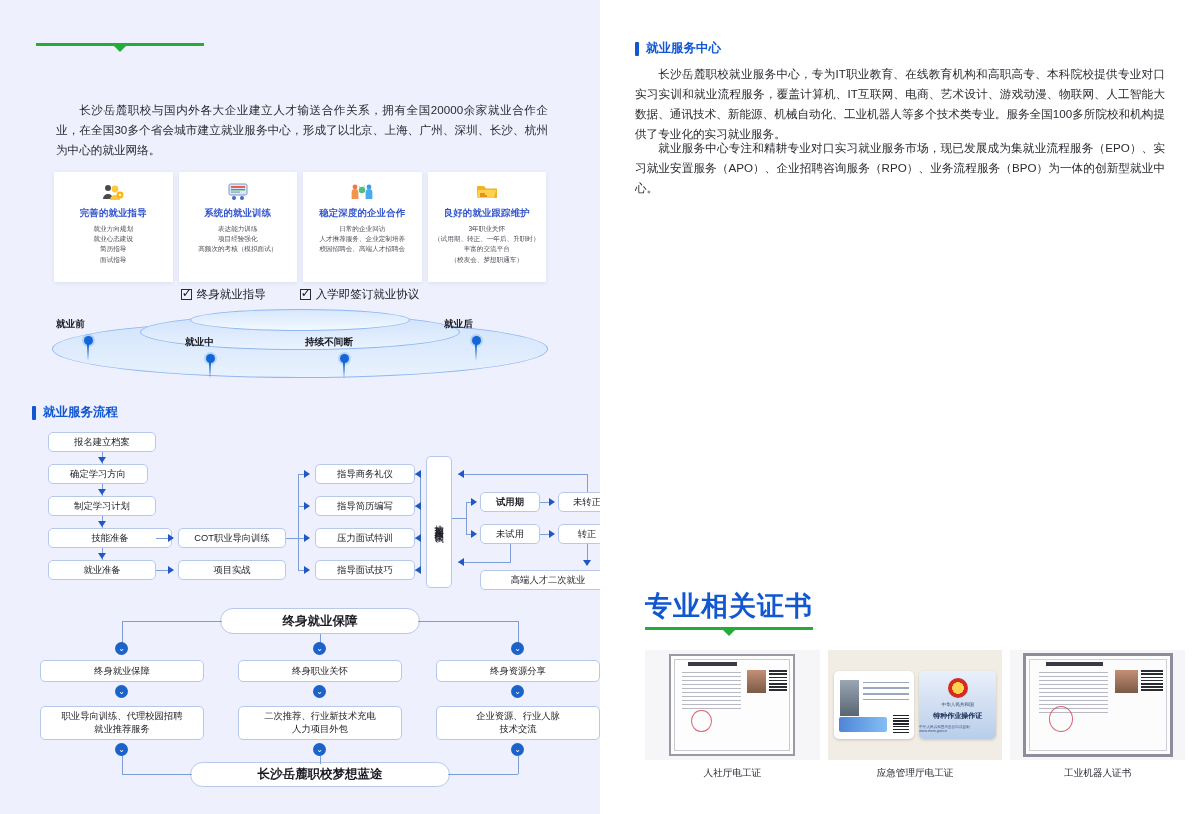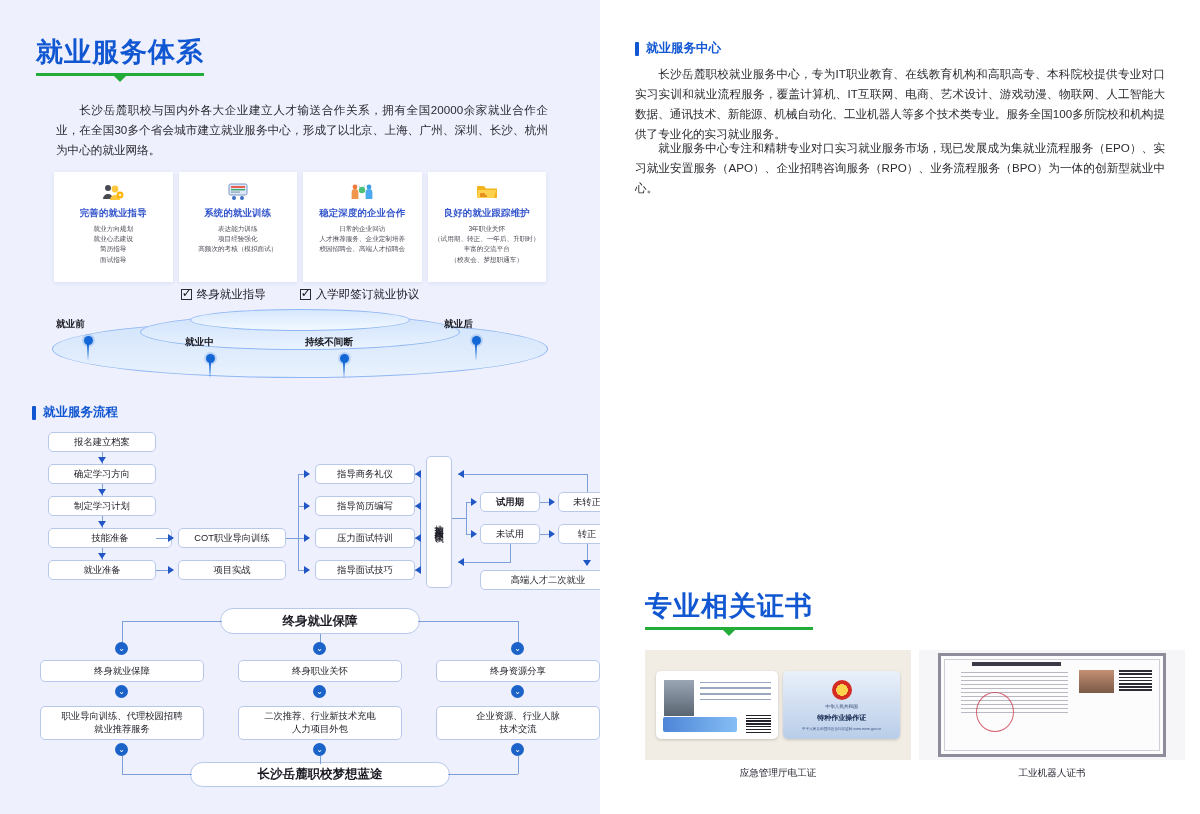--- a/index.html
+++ b/index.html
@@ -126,21 +126,20 @@
   .c3 .img{ background:#f6f6f8; display:flex;align-items:center;justify-content:center;}
   .paper3{ width:86%; height:94%; background:#fcfcfd; border:3px solid #8d8d9b; position:relative;}
   .paper3:before{content:"";position:absolute;inset:3px;border:1px solid #cfcfd8;}
 </style>
 </head>
 <body>
 
 <div class="page page-left">
 
   <div class="big-title" style="position:absolute;left:36px;top:38px;">
-    <div class="txt">就业服务体系</div>
     <div class="rule"></div>
   </div>
 
   <div class="para" style="position:absolute;left:56px;top:100px;width:492px;">长沙岳麓职校与国内外各大企业建立人才输送合作关系，拥有全国20000余家就业合作企业，在全国30多个省会城市建立就业服务中心，形成了以北京、上海、广州、深圳、长沙、杭州为中心的就业网络。</div>
 
   <div class="cards-wrap">
 
     <div class="fcard">
       <div class="ico">
         <svg width="22" height="18" viewBox="0 0 22 18">
@@ -237,21 +236,21 @@
   </div>
 
   <div class="bar-head" style="position:absolute;left:32px;top:404px;">
     <span class="bar"></span>
     <span class="label">就业服务流程</span>
   </div>
 
   <div class="flow">
 
     <div class="node" style="left:18px;top:0px;width:108px;height:20px;">报名建立档案</div>
-    <div class="node" style="left:18px;top:32px;width:108px;height:20px;">确定学习方向</div>
+    <div class="node" style="left:18px;top:32px;width:100px;height:20px;">确定学习方向</div>
     <div class="node" style="left:18px;top:64px;width:108px;height:20px;">制定学习计划</div>
     <div class="node" style="left:18px;top:96px;width:124px;height:20px;">技能准备</div>
     <div class="node" style="left:18px;top:128px;width:108px;height:20px;">就业准备</div>
     <div class="ln lnv" style="left:72px;top:20px;height:12px;"></div>
     <div class="arw d" style="left:68px;top:25px;"></div>
     <div class="ln lnv" style="left:72px;top:52px;height:12px;"></div>
     <div class="arw d" style="left:68px;top:57px;"></div>
     <div class="ln lnv" style="left:72px;top:84px;height:12px;"></div>
     <div class="arw d" style="left:68px;top:89px;"></div>
     <div class="ln lnv" style="left:72px;top:116px;height:12px;"></div>
@@ -362,20 +361,43 @@
   <div class="para" style="position:absolute;left:35px;top:64px;width:530px;">长沙岳麓职校就业服务中心，专为IT职业教育、在线教育机构和高职高专、本科院校提供专业对口实习实训和就业流程服务，覆盖计算机、IT互联网、电商、艺术设计、游戏动漫、物联网、人工智能大数据、通讯技术、新能源、机械自动化、工业机器人等多个技术类专业。服务全国100多所院校和机构提供了专业化的实习就业服务。</div>
   <div class="para" style="position:absolute;left:35px;top:138px;width:530px;">就业服务中心专注和精耕专业对口实习就业服务市场，现已发展成为集就业流程服务（EPO）、实习就业安置服务（APO）、企业招聘咨询服务（RPO）、业务流程服务（BPO）为一体的创新型就业中心。</div>
 
   <div class="big-title" style="position:absolute;left:45px;top:592px;">
     <div class="txt">专业相关证书</div>
     <div class="rule"></div>
   </div>
 
   <div class="certs" style="left:45px;">
 
+    <div class="cert c1">
+      <div class="img">
+        <div class="paper">
+          <div class="ttlbar"></div>
+          <div class="lines">
+            <i></i>
+              <i></i>
+              <i></i>
+              <i></i>
+              <i></i>
+              <i></i>
+              <i></i>
+              <i></i>
+              <i></i>
+              <i></i>
+          </div>
+          <div class="photo"></div>
+          <div class="qr"></div>
+          <div class="stamp"></div>
+        </div>
+      </div>
+      <div class="cap">人社厅电工证</div>
+    </div>
 
     <div class="cert c2">
       <div class="img">
         <div class="idcard">
           <div class="ph"></div>
           <div class="rows">
               <i></i>
               <i></i>
               <i></i>
               <i></i>

